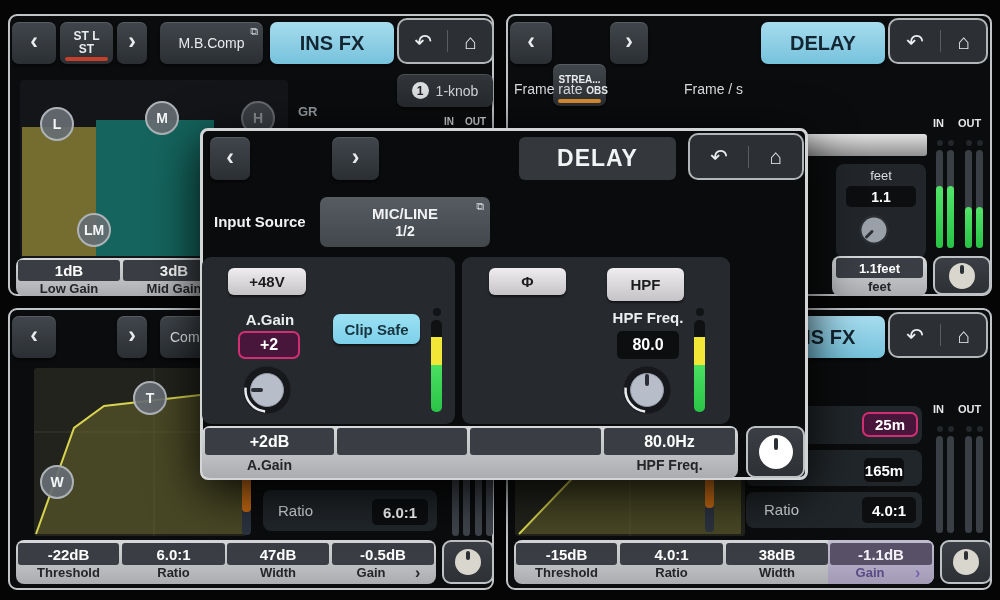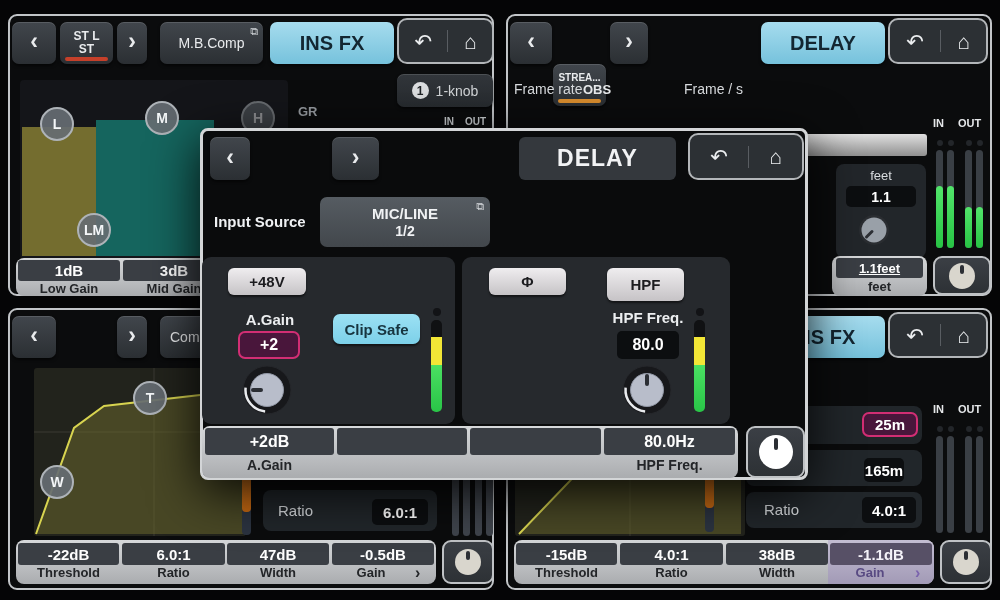--- a/index.html
+++ b/index.html
@@ -100,21 +100,21 @@
     </div>
   <div class="flab" style="left:18px;top:282px;width:102px;">Low Gain</div>
   <div class="flab" style="left:123px;top:282px;width:102px;">Mid Gain</div>
 
   <div class="p panel" style="left:506px;top:14px;width:486px;height:282px;"></div>
   <div class="p dbtn" style="left:510px;top:22px;width:42px;height:42px;">
       <span class="chev">‹</span>
     </div>
   <div class="p dbtn chbtn" style="left:553px;top:22px;width:53px;height:42px;">
     <span style="font-size:10px;font-weight:bold;">STREA...</span>
-    <span style="font-size:13px;font-weight:bold;margin-left:35px;">OBS</span>
+    <span style="font-size:10px;font-weight:bold;margin-left:35px;">OBS</span>
     <span class="ubar" style="background:#d98d2e;"></span>
   </div>
   <div class="p dbtn" style="left:610px;top:22px;width:38px;height:42px;">
       <span class="chev">›</span>
     </div>
   <div class="p cyanbtn" style="left:761px;top:22px;width:124px;height:42px;font-size:20px;">
       <span>DELAY</span>
     </div>
   <div class="p bh" style="left:888px;top:18px;width:100px;height:46px;">
     <span class="ic">↶</span>
@@ -148,21 +148,21 @@
   <div class="mtrack" style="left:947px;top:150px;width:7px;height:98px;">
       <div class="mfill" style="height:62px;"></div>
     </div>
   <div class="mtrack" style="left:965px;top:150px;width:7px;height:98px;">
       <div class="mfill" style="height:41px;"></div>
     </div>
   <div class="mtrack" style="left:976px;top:150px;width:7px;height:98px;">
       <div class="mfill" style="height:41px;"></div>
     </div>
   <div class="p fbar" style="left:832px;top:256px;width:95px;height:40px;"></div>
-  <div class="fcell" style="left:836px;top:258px;width:87px;height:20px;font-size:13px;text-decoration:underline;">
+  <div class="fcell" style="left:836px;top:258px;width:87px;height:20px;font-size:13px;">
       <span>1.1feet</span>
     </div>
   <div class="flab" style="left:832px;top:280px;width:95px;">feet</div>
   <div class="p kbtn" style="left:933px;top:256px;width:58px;height:39px;">
       <span class="kcirc"></span>
     </div>
 
   <div class="p panel" style="left:8px;top:308px;width:486px;height:282px;"></div>
   <div class="p dbtn" style="left:12px;top:316px;width:44px;height:42px;">
       <span class="chev">‹</span>

